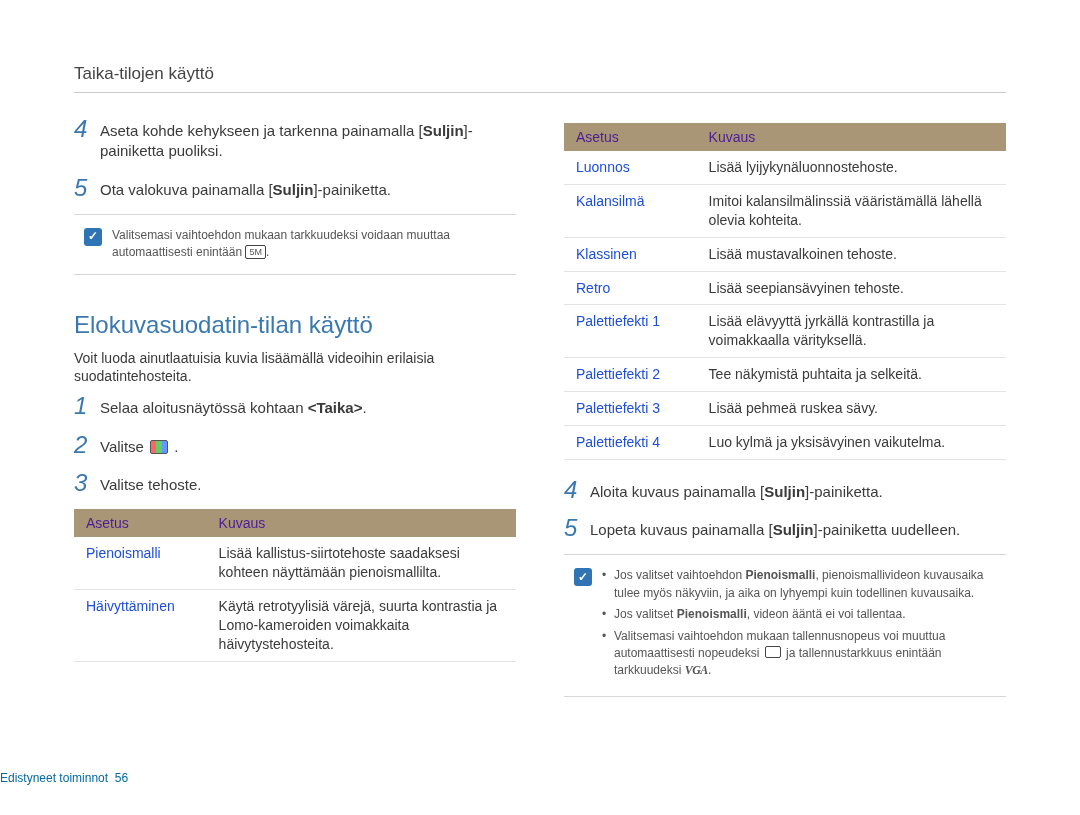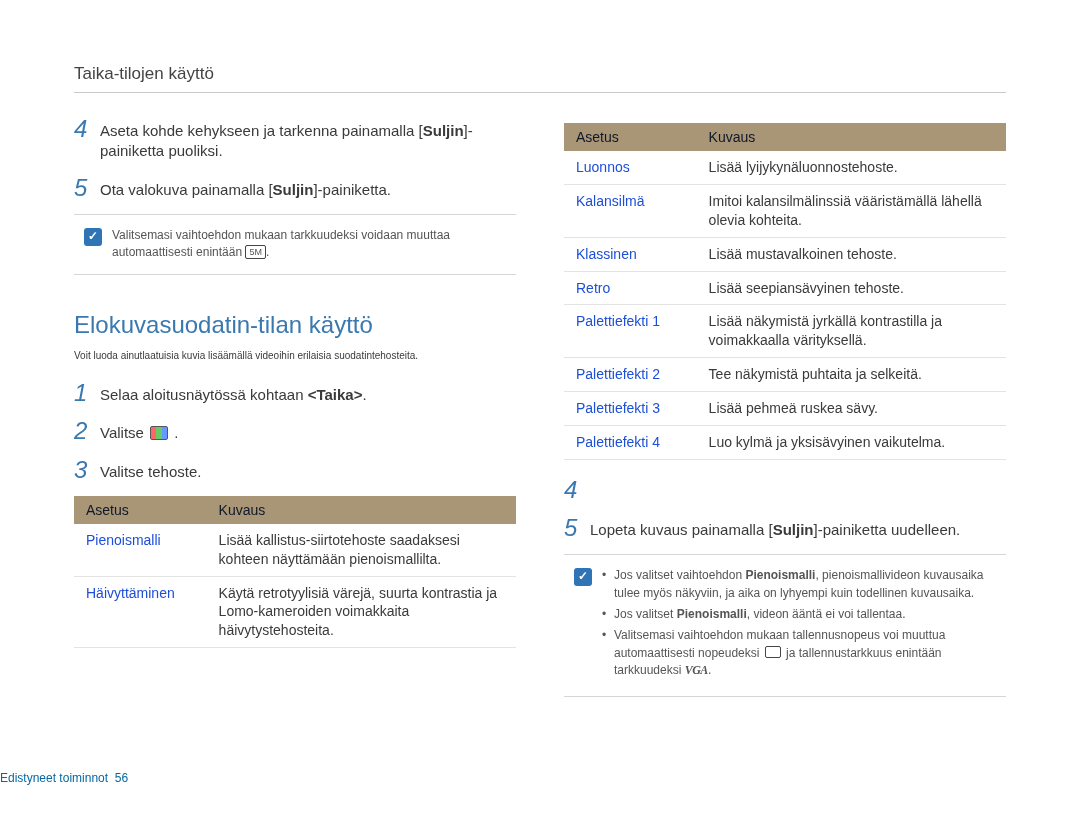--- a/index.html
+++ b/index.html
@@ -10,23 +10,23 @@
   .cols { display: flex; gap: 48px; }
   .col { flex: 1 1 0; min-width: 0; }
   .step { display: flex; gap: 10px; margin-bottom: 14px; font-size: 15px; line-height: 1.35; }
   .step .num { color: #3a78b0; font-size: 24px; font-style: italic; font-weight: 300; line-height: 1; min-width: 16px; }
   .step .txt { padding-top: 4px; }
   .bold { font-weight: 700; }
   .notebox { display: flex; gap: 10px; border-top: 1px solid #d6d6d6; border-bottom: 1px solid #d6d6d6; padding: 12px 10px; margin: 12px 0 36px 0; font-size: 12px; color: #555; line-height: 1.45; }
   .note-icon { width: 18px; height: 18px; background: #2f74b5; color: #fff; border-radius: 3px; display: flex; align-items: center; justify-content: center; font-size: 12px; font-weight: 700; flex-shrink: 0; margin-top: 1px; }
   .small-badge { display: inline-block; border: 1px solid #444; border-radius: 2px; font-size: 9px; padding: 0 3px; line-height: 12px; vertical-align: 1px; }
   .h2 { color: #3a78b0; font-size: 24px; font-weight: 400; margin-bottom: 10px; }
-  .para { font-size: 10px; line-height: 1.35; margin-bottom: 19px; }
+  .para { font-size: 14px; line-height: 1.35; margin-bottom: 8px; }
   table.opts { width: 100%; border-collapse: collapse; font-size: 14px; margin-top: 6px; }
-  table.opts th { background: #a99676; color: #0f172a; font-weight: 400; text-align: left; padding: 6px 12px; }
+  table.opts th { background: #a99676; color: #4c1d95; font-weight: 400; text-align: left; padding: 6px 12px; }
   table.opts td { padding: 7px 12px; border-bottom: 1px solid #e3e3e3; vertical-align: top; line-height: 1.35; }
   table.opts td:first-child { width: 30%; color: #1d4ed8; }
   .icon-grid { display: inline-block; width: 18px; height: 14px; vertical-align: -2px; background: linear-gradient(90deg,#f66 33%,#6c6 33% 66%,#69f 66%); border: 1px solid #555; border-radius: 2px; margin: 0 2px; }
   .icon-ps { display: inline-block; width: 16px; height: 12px; vertical-align: -1px; border: 1px solid #444; border-radius: 2px; position: relative; margin: 0 2px; }
   .icon-ps::before { content: ""; position: absolute; left: 1px; right: 1px; top: 1px; bottom: 1px; background: #fff; }
   .vga { font-family: "Times New Roman", serif; font-weight: 700; font-style: italic; letter-spacing: -0.5px; }
   .footer-line { text-align: left; font-size: 12px; color: #0369a1; position: absolute; bottom: 30px; left: 0; right: 0; }
   .note-list { list-style: none; padding: 0; }
   .note-list li { position: relative; padding-left: 12px; margin-bottom: 4px; }
   .note-list li::before { content: "•"; position: absolute; left: 0; top: 0; }
@@ -126,41 +126,44 @@
           <tr>
               <td>Klassinen</td>
               <td>Lisää mustavalkoinen tehoste.</td>
             </tr>
           <tr>
               <td>Retro</td>
               <td>Lisää seepiansävyinen tehoste.</td>
             </tr>
           <tr>
               <td>Palettiefekti 1</td>
-              <td>Lisää näkymistä jyrkällä kontrastilla ja voimakkaalla värityksellä.</td>
+              <td>Lisää elävyyttä jyrkällä kontrastilla ja voimakkaalla värityksellä.</td>
             </tr>
           <tr>
               <td>Palettiefekti 2</td>
               <td>Tee näkymistä puhtaita ja selkeitä.</td>
             </tr>
           <tr>
               <td>Palettiefekti 3</td>
               <td>Lisää pehmeä ruskea sävy.</td>
             </tr>
           <tr>
               <td>Palettiefekti 4</td>
               <td>Luo kylmä ja yksisävyinen vaikutelma.</td>
             </tr>
         </tbody>
       </table>
 
       <div style="height:18px"></div>
 
       <div class="step">
         <span class="num">4</span>
+        <span class="txt">
+          <span>Aloita kuvaus painamalla [</span><span class="bold">Suljin</span><span>]-painiketta.</span>
+        </span>
       </div>
 
       <div class="step">
         <span class="num">5</span>
         <span class="txt">
           <span>Lopeta kuvaus painamalla [</span><span class="bold">Suljin</span><span>]-painiketta uudelleen.</span>
         </span>
       </div>
 
       <div class="notebox" style="margin-bottom:0">

